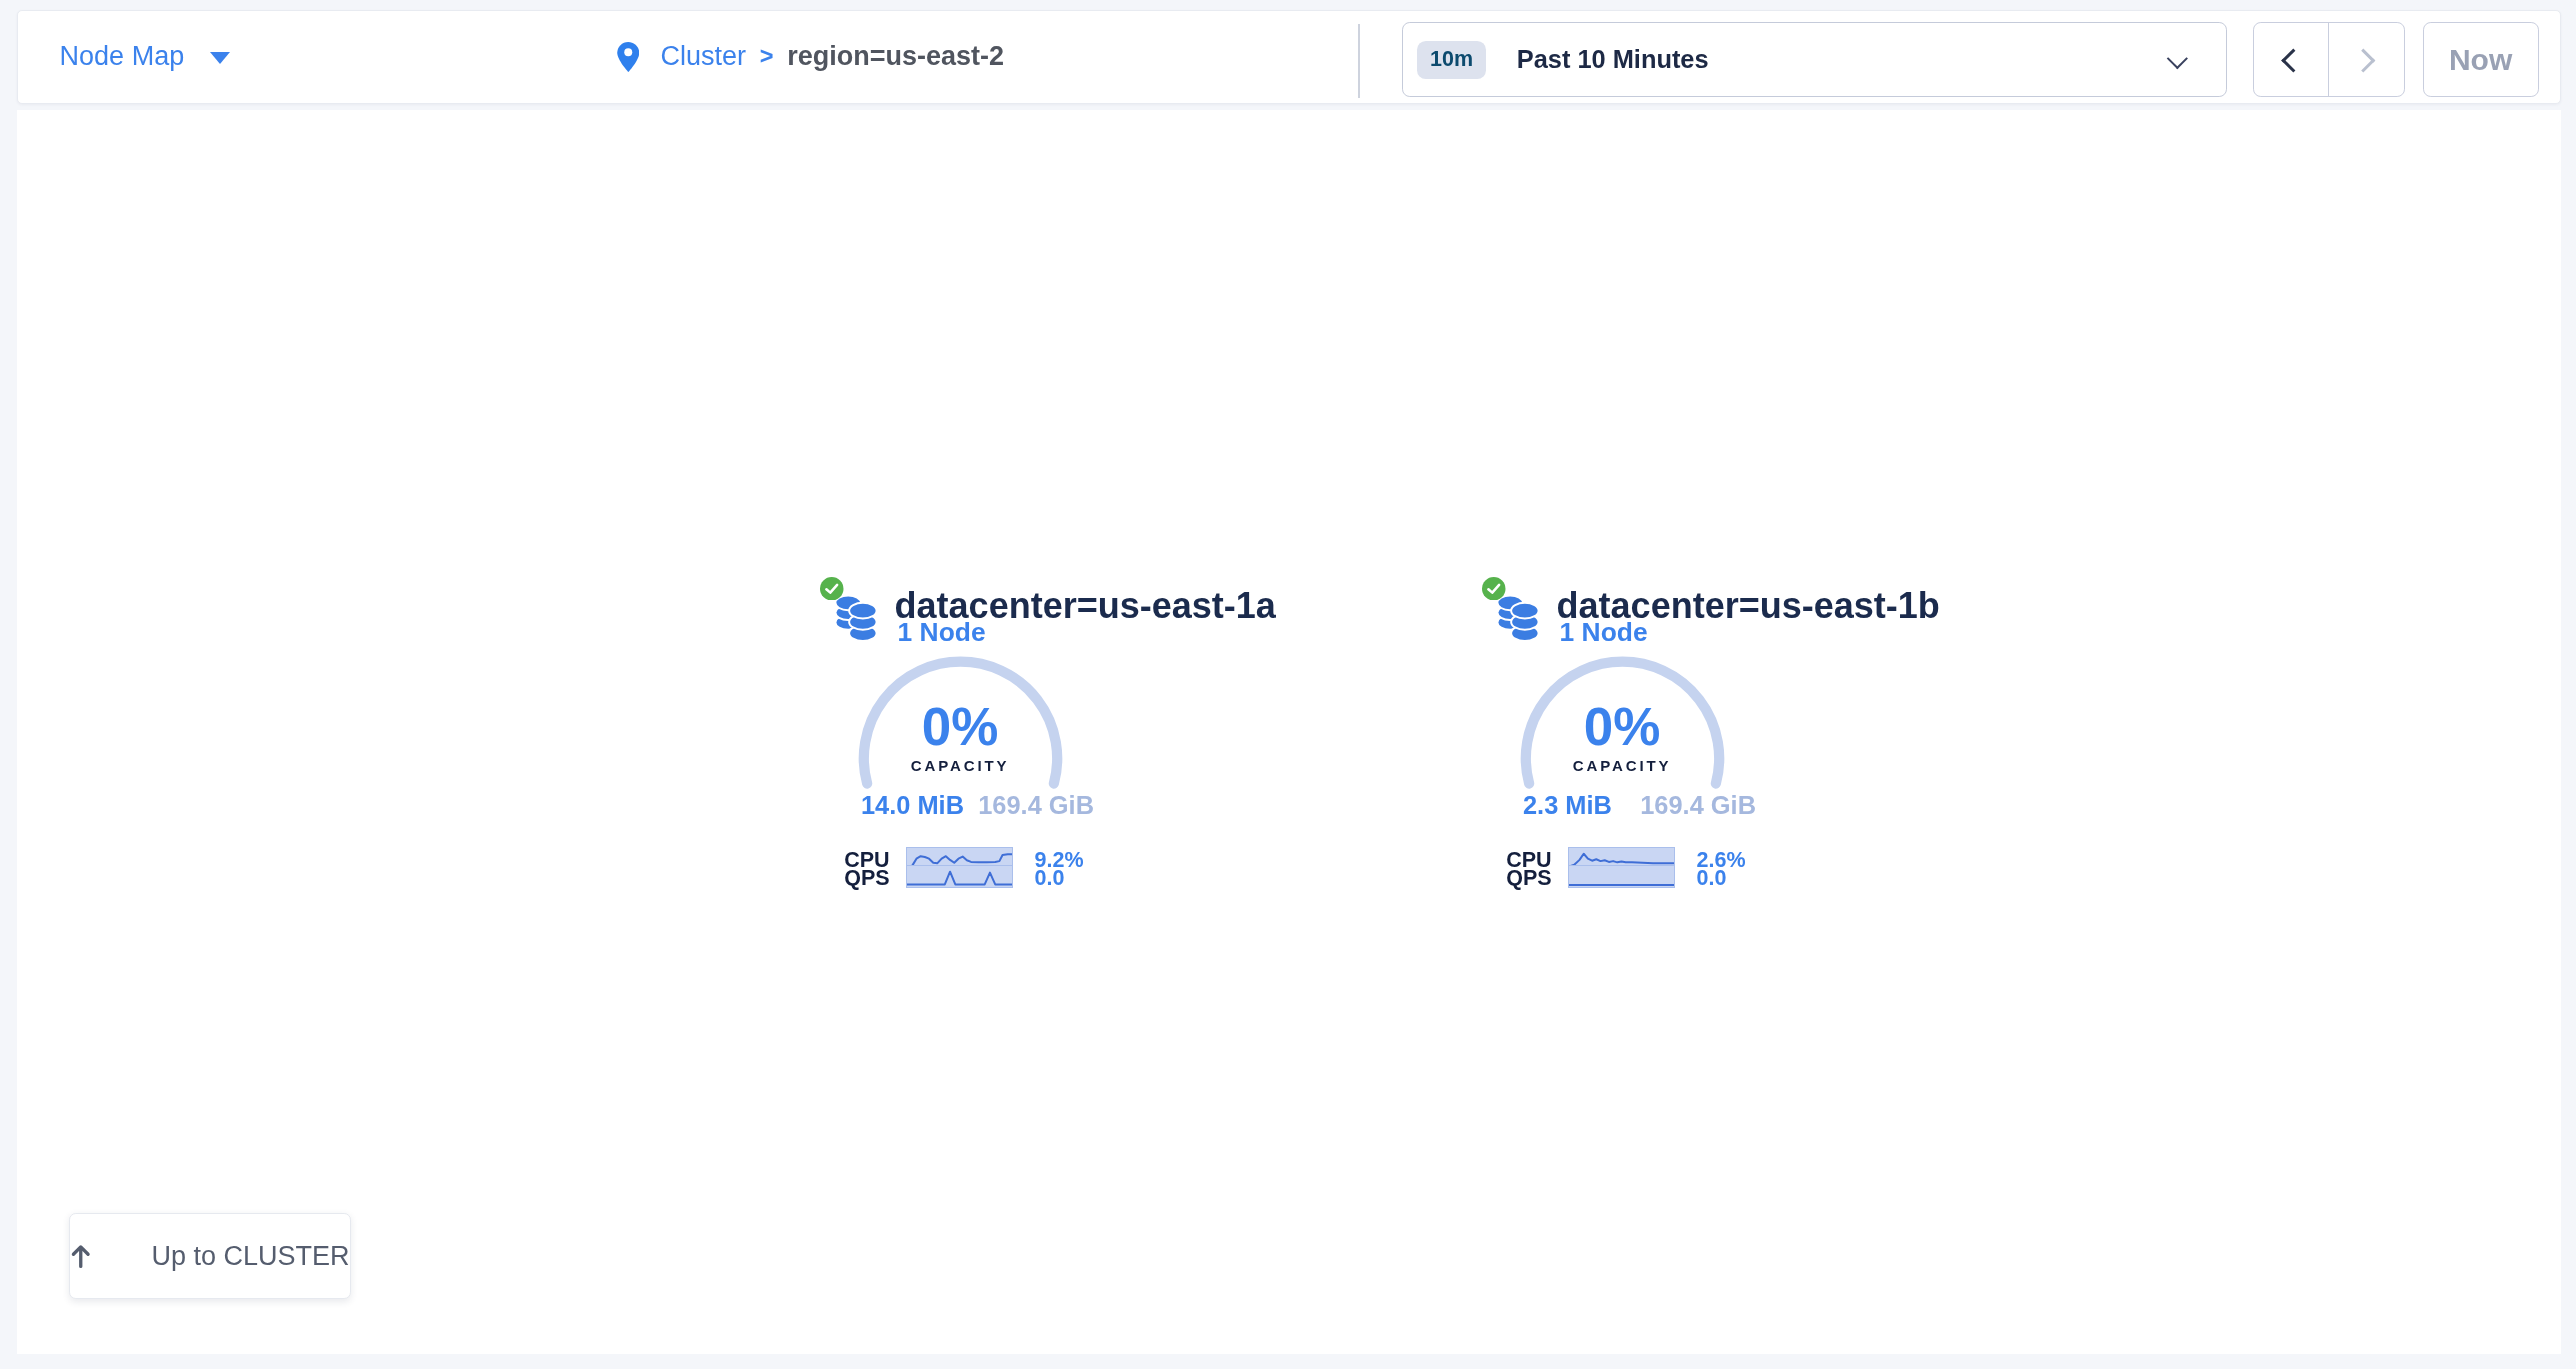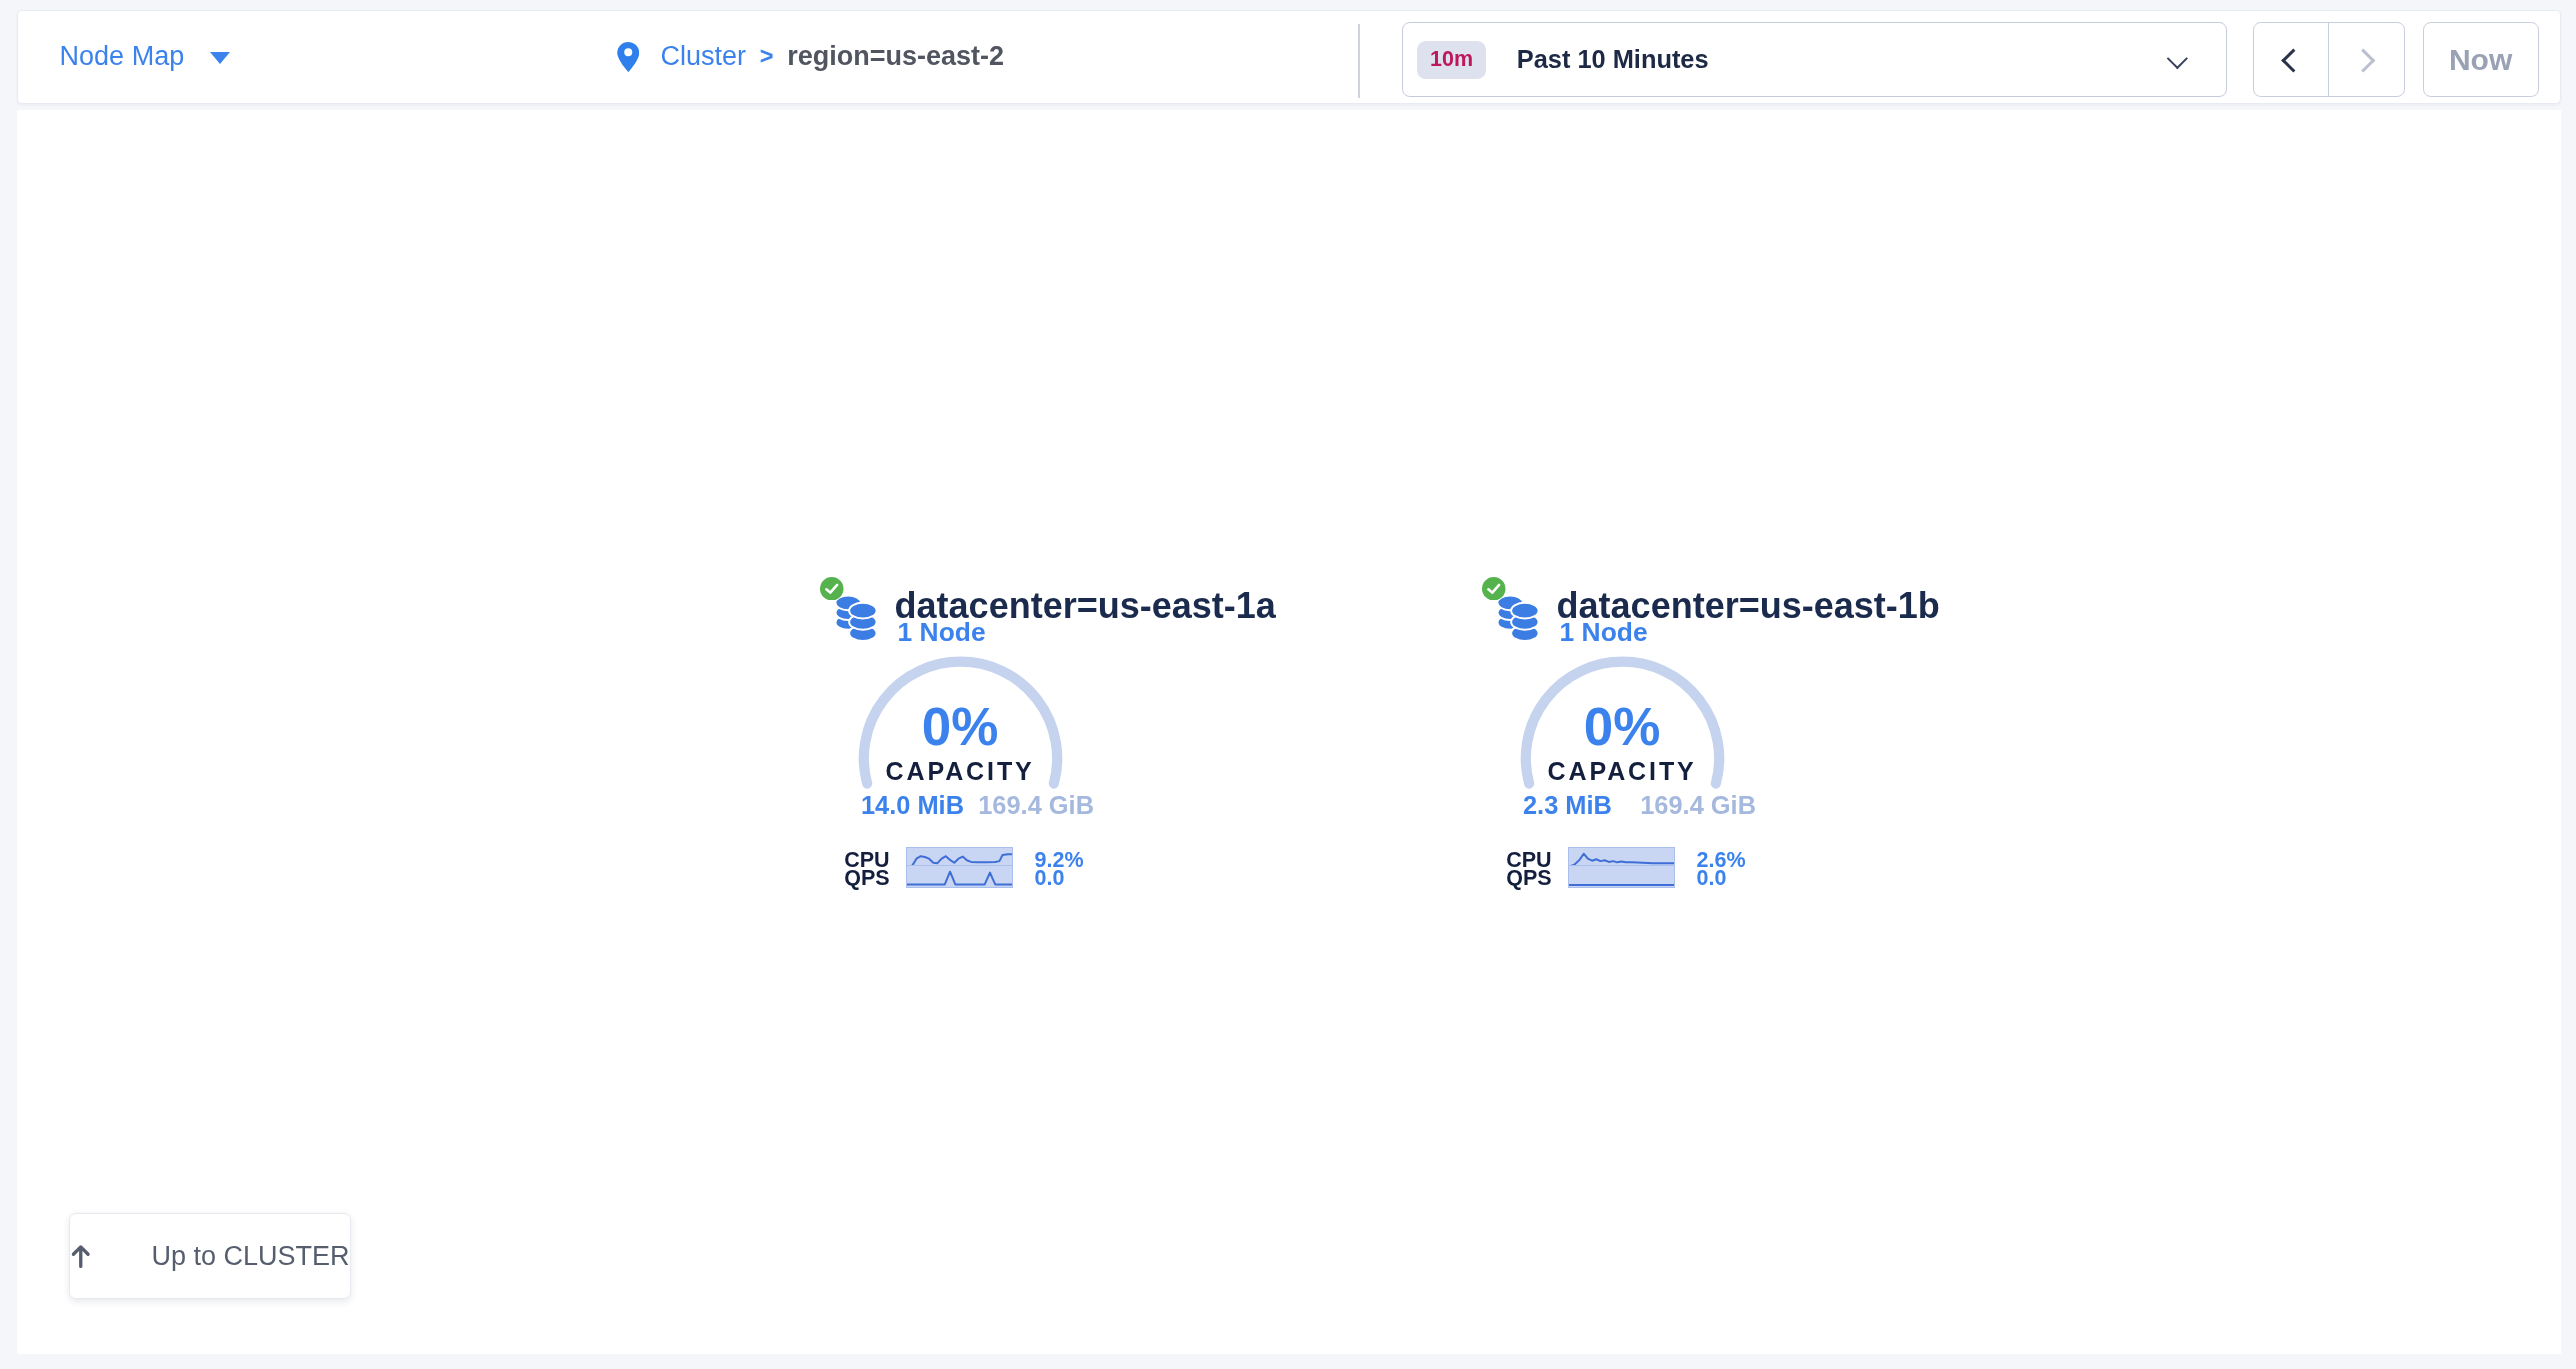--- a/index.html
+++ b/index.html
@@ -38,21 +38,21 @@
   .tdivider{
     position:absolute;left:1340px;top:13.7px;width:2px;height:74px;background:#ced3de;
   }
   .time-select{
     position:absolute;left:1384px;top:11.7px;width:825px;height:75px;
     border:1.5px solid #c5cbda;border-radius:7.8px;box-sizing:border-box;
     display:flex;align-items:center;cursor:pointer;background:#fff;
   }
   .time-badge{
     margin-left:14.7px;background:#dde2ee;border-radius:8.8px;
-    padding:6.8px 12.7px;font-size:21.5px;font-weight:700;color:#be185d;
+    padding:6.8px 12.7px;font-size:21.5px;font-weight:700;color:#0c4a6e;
   }
   .time-label{margin-left:31px;font-size:25.4px;font-weight:600;color:#1d2945;}
   .chev{display:inline-block;box-sizing:border-box;}
   .chev-down{
     position:absolute;right:41px;top:28px;width:14.7px;height:14.7px;
     border-right:2.4px solid #39415e;border-bottom:2.4px solid #39415e;
     transform:rotate(45deg);
   }
   .time-nav{
     position:absolute;left:2235px;top:11.7px;width:152px;height:75px;
@@ -95,21 +95,21 @@
     font-size:26.4px;font-weight:700;color:var(--accent_blue,#3b82ec);
   }
   .gauge-svg{position:absolute;left:0;top:76px;width:293px;height:225px;}
   .gauge-arc{fill:none;stroke:var(--arc_color,#c5d3ef);stroke-width:10.5;stroke-linecap:round;}
   .gauge-pct{
     position:absolute;left:0;top:128px;width:293px;text-align:center;
     font-size:53px;font-weight:700;color:var(--accent_blue,#3b82ec);line-height:55px;
   }
   .gauge-cap{
     position:absolute;left:0;top:186px;width:293px;text-align:center;
-    font-size:25px;font-weight:700;letter-spacing:2.9px;color:#141f3d;
+    font-size:15px;font-weight:700;letter-spacing:2.9px;color:#141f3d;
   }
   .cap-row{
     position:absolute;left:24.4px;top:220px;width:256px;
     display:flex;justify-content:space-between;align-items:baseline;
     font-size:25.4px;font-weight:600;
   }
   .cap-used{color:var(--accent_blue,#3b82ec);margin-left:23px;}
   .cap-total{color:#a5b8de;}
   .metric-row{position:absolute;left:0;height:23.5px;width:293px;}
   .metric-row.m0{top:260px;margin-top:16px;}

